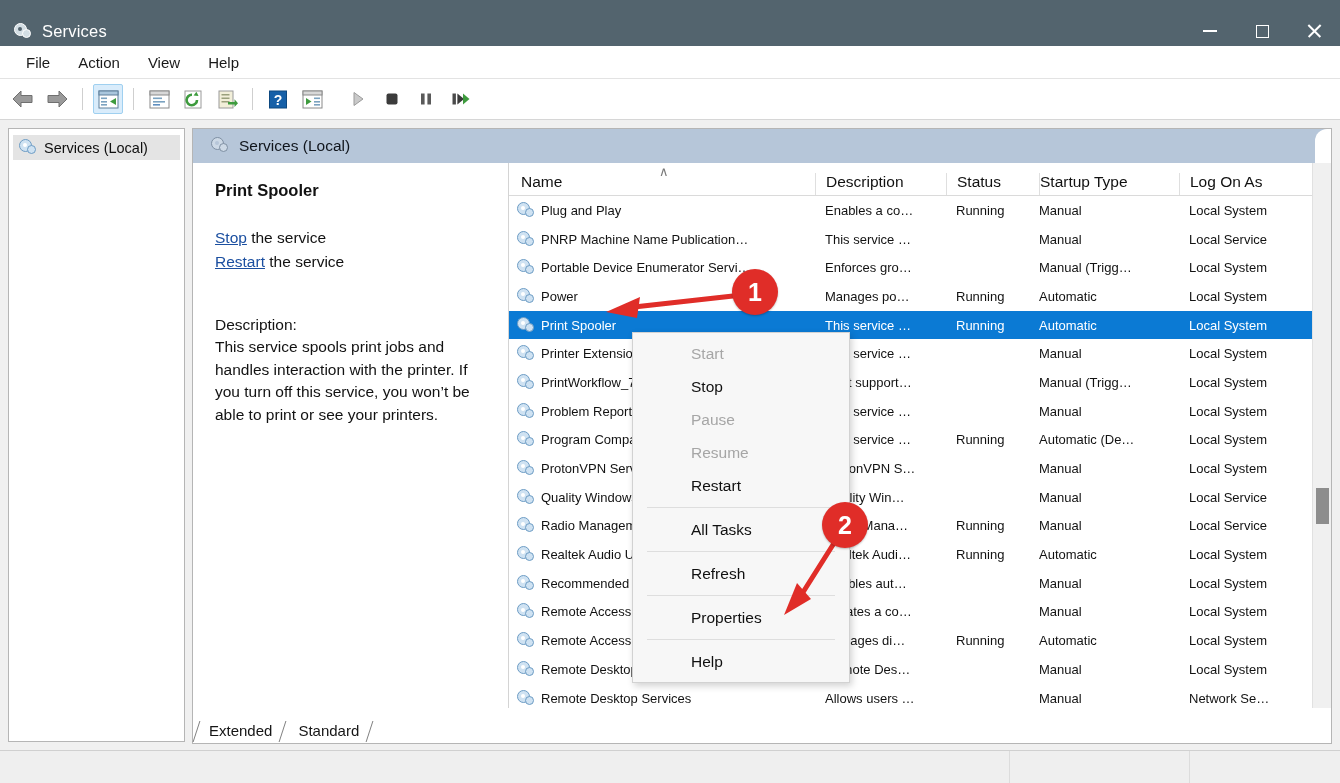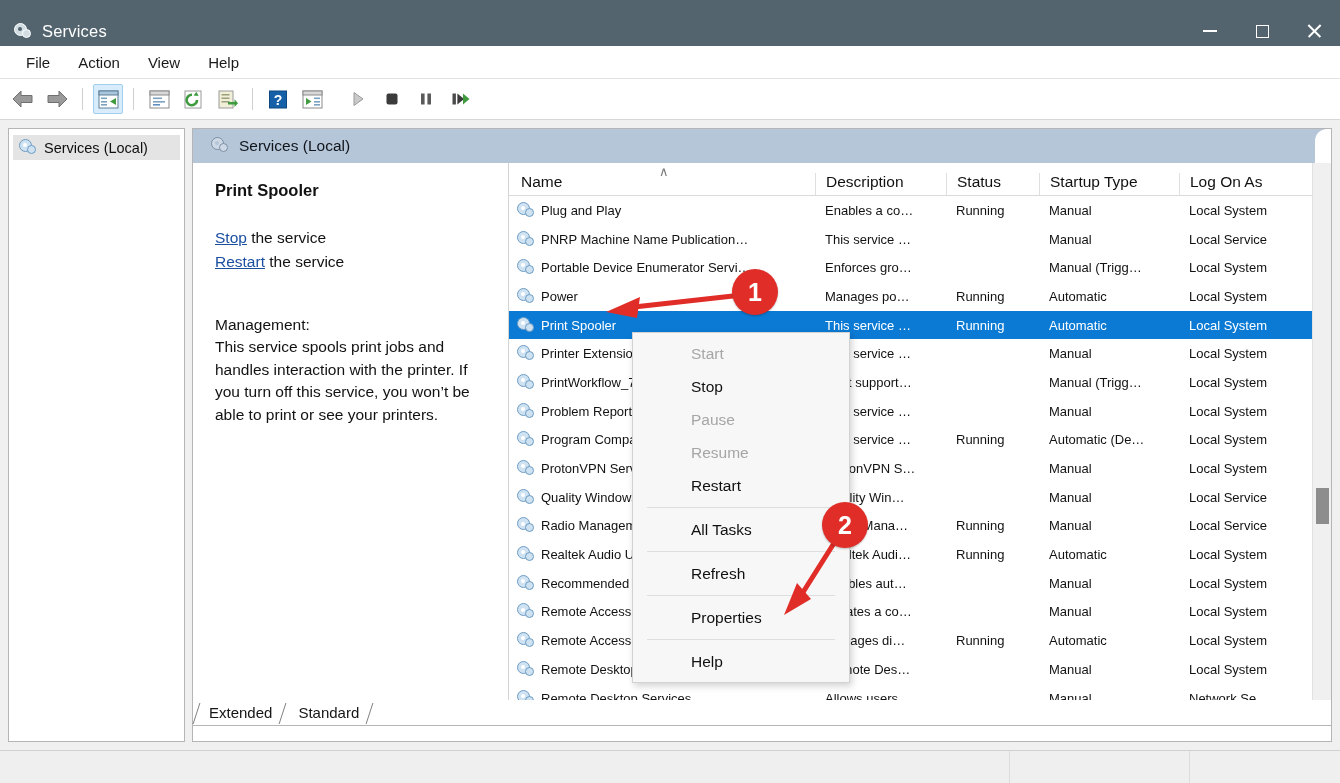--- a/index.html
+++ b/index.html
@@ -126,21 +126,21 @@
   .lhead {
     display: flex; height: 33px; align-items: flex-end;
     font-size: 15.5px; color: #111; background: #ffffff;
     border-bottom: 1px solid #dadada;
   }
   .lhead > div { padding-bottom: 4px; position: relative; }
   .lhead > div + div { border-left: 1px solid #dfdfdf; }
   .c-name { width: 306px; padding-left: 12px; }
   .c-desc { width: 131px; padding-left: 10px; }
   .c-stat { width: 93px; padding-left: 10px; }
-  .c-start{ width: 140px; padding-left: 10px; }
+  .c-start{ width: 140px; }
   .c-log  { width: 152px; padding-left: 10px; }
 
   .lrow {
     display: flex; height: 28.7px; align-items: center;
     font-size: 13px; color: #121212; white-space: nowrap;
   }
   .lrow.sel { background: #0b7ad4; color: #ffffff; }
   .lrow > div { overflow: hidden; }
   .lrow .c-name { display: flex; align-items: center; gap: 6px; padding-left: 8px; }
 
@@ -168,21 +168,21 @@
     position: absolute; right: 0; top: 0; width: 19px; height: 545px;
     background: #f0f0f0; border-left: 1px solid #e1e1e1;
   }
   .vthumb {
     position: absolute; left: 3px; width: 13px; height: 36px; top: 325px;
     background: #8d8d8d;
   }
 
   
   .tabstrip {
-    position: absolute; left: 192px; top: 700px; width: 1140px; height: 26px;
+    position: absolute; left: 192px; top: 718px; width: 1140px; height: 26px;
     display: flex; align-items: flex-end;
     background: #ffffff; border-left: 1px solid #b5b5b5;
     border-right: 1px solid #b5b5b5; border-bottom: 1px solid #b5b5b5;
   }
   .tab {
     position: relative; height: 24px; line-height: 24px;
     font-size: 15px; color: #151515;
     padding: 0 10px 0 14px; margin-left: 2px;
   }
   .tab:after {
@@ -379,21 +379,21 @@
     <div class="pane-body">
 
       <div class="detail">
         <div class="svc-title">Print Spooler</div>
         <div class="act">
           <span class="link">Stop</span><span> the service</span>
         </div>
         <div class="act">
           <span class="link">Restart</span><span> the service</span>
         </div>
-        <div class="desc-label">Management:</div>
+        <div class="desc-label">Description:</div>
         <div class="desc-text">This service spools print jobs and handles interaction with the printer. If you turn off this service, you won’t be able to print or see your printers.</div>
       </div>
 
       <div class="listwrap">
         <div class="sortmark">∧</div>
         <div class="lhead">
           <div class="c-name">Name</div>
           <div class="c-desc">Description</div>
           <div class="c-stat">Status</div>
           <div class="c-start">Startup Type</div>

